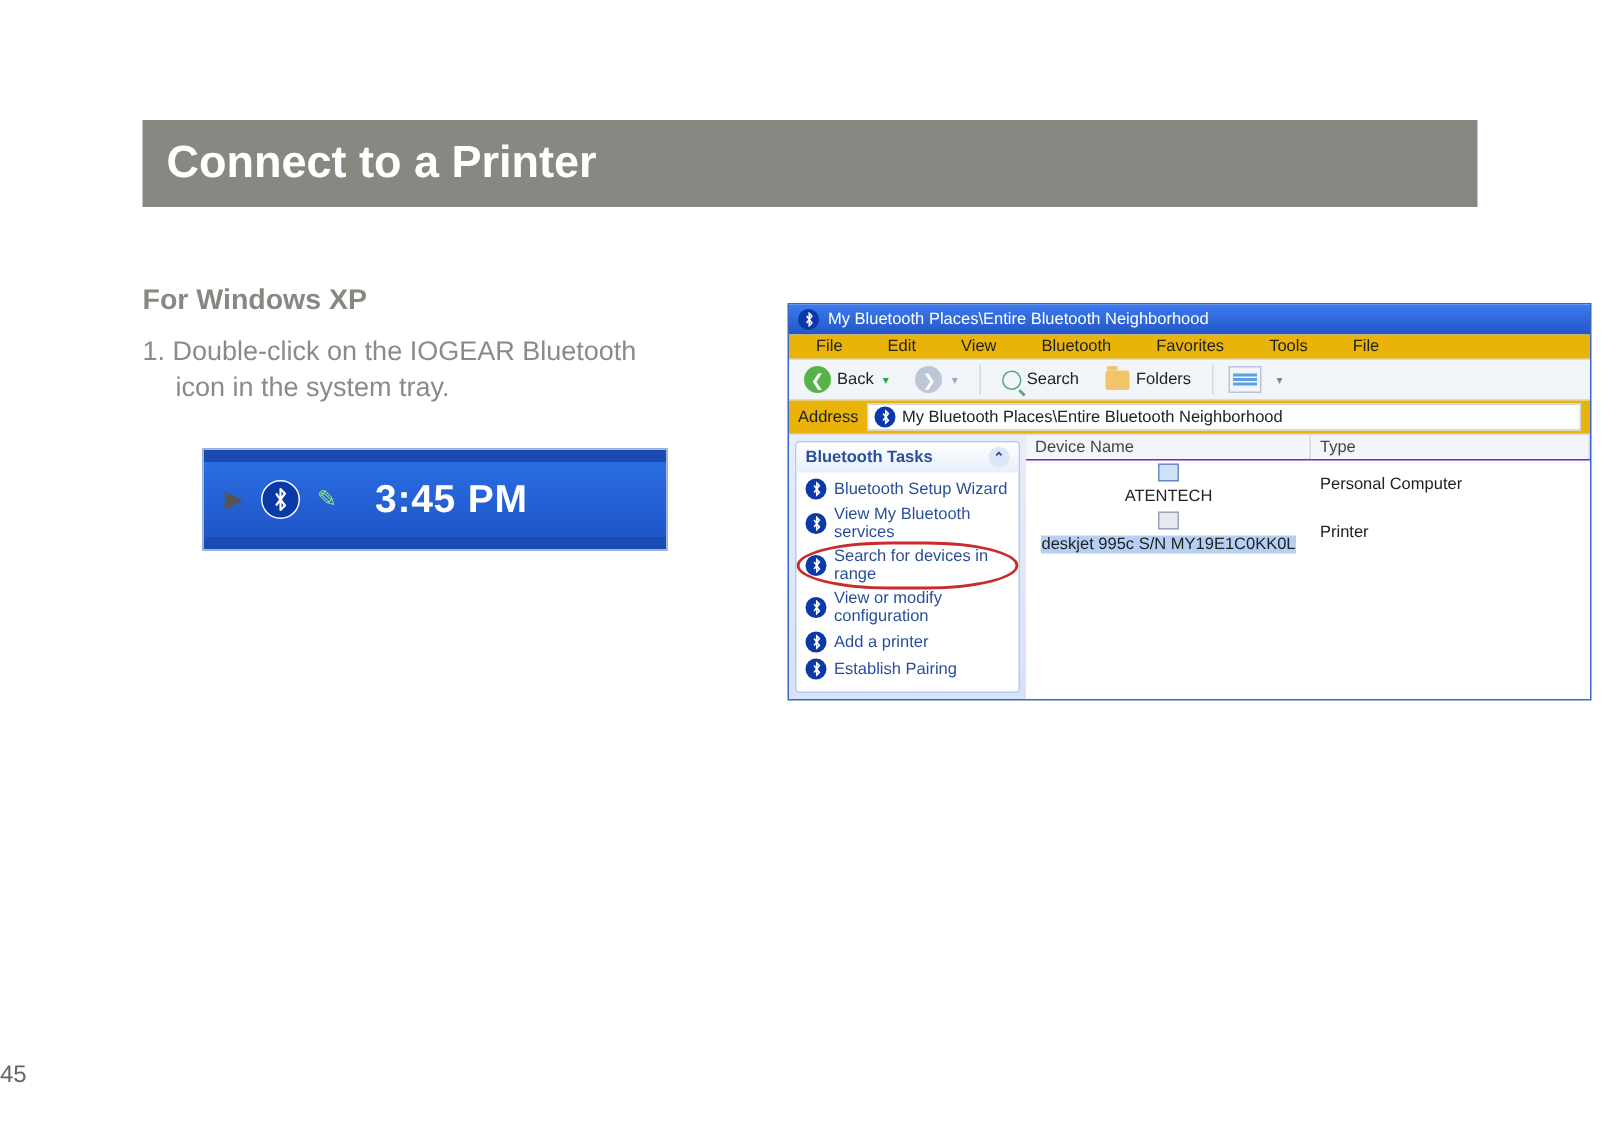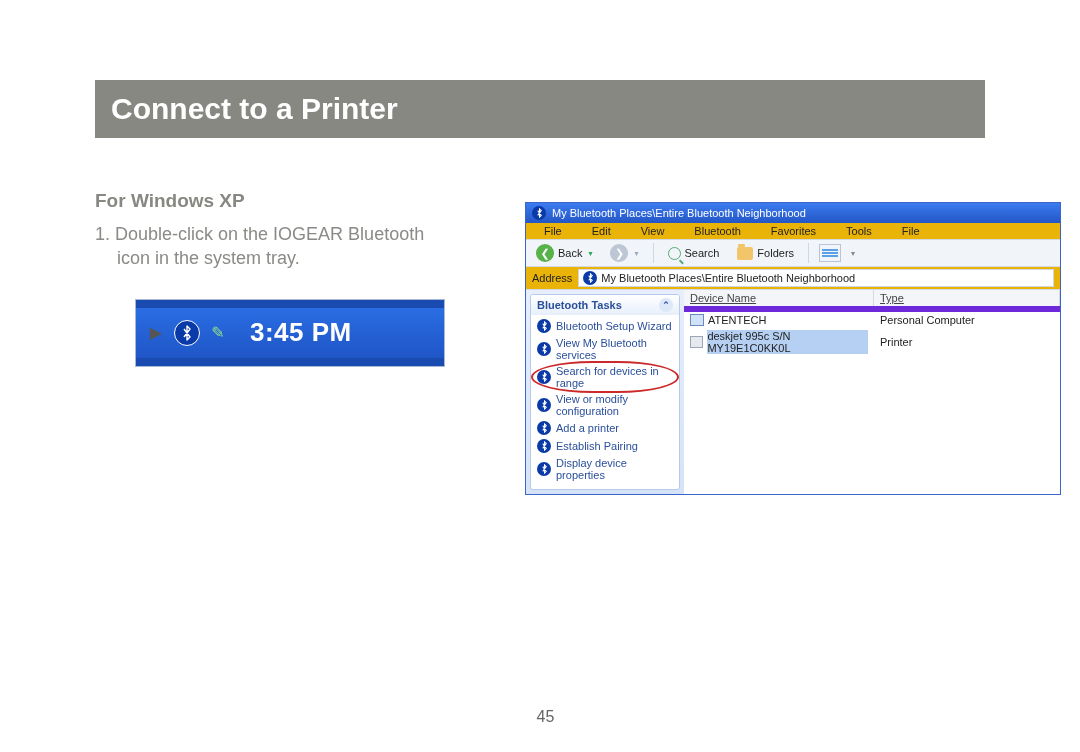--- a/index.html
+++ b/index.html
@@ -40,30 +40,30 @@
   .side { width: 158px; background: linear-gradient(#e7eefb, #d6e2f7); padding: 4px; }
   .side-panel { background:#fff; border:1px solid #b6cbe9; border-radius:3px; overflow:hidden; }
   .side-head { background: linear-gradient(#fff,#e7effb); color:#2a4f9a; font-weight:bold; padding:3px 6px; display:flex; justify-content:space-between; align-items:center;gap:22px; }
   .chev { width:14px; height:14px; border-radius:50%; background:#dce7f7; color:#2a4f9a; display:inline-flex; align-items:center; justify-content:center; font-size:9px; }
   .side-list { padding: 2px 4px 6px 4px; }
   .side-item { display:flex; align-items:center; gap:5px; padding:2px 2px; color:#2a4f9a; cursor:default; }
   .side-item .lbl { color:#2a4f9a; }
   .ellipse { position:relative; }
   .ellipse::after { content:""; position:absolute; left:-4px; right:-4px; top:-2px; bottom:-2px; border:2px solid #cc2a2a; border-radius:50%/60%; pointer-events:none; }
   .content { flex:1; }
-  .ct-head { display:flex; background:#f3f5f9; border-bottom:6px solid #6d28d9; font-size:11px; color:#444;text-decoration:underline; }
+  .ct-head { display:flex; background:#f3f5f9; border-bottom:1px solid #6d28d9; font-size:11px; color:#444; }
   .ct-head > div { padding:2px 6px; border-right:1px solid #d3dae4; }
   .col-name { width: 190px; } .col-type { flex:1; }
   .ct-row { display:flex; align-items:center; font-size:11px; }
   .ct-row > div { padding:2px 6px; }
-  .ct-row .col-name { display:flex; align-items:center; gap:4px; }
+  .ct-row .col-name { display:flex; align-items:center; gap:4px;flex-direction:column; }
   .hl { background:#b6d0f4; }
   .pc-ico { width:14px; height:12px; background:#d0e2f7; border:1px solid #6a8bc0; display:inline-block; }
   .pr-ico { width:14px; height:12px; background:#e6e9ee; border:1px solid #9aa6b8; display:inline-block; }
-  .pagenum { position:absolute; bottom: 26px; left:11px; right:0; text-align:center; color:#666; font-size:16px; }
+  .pagenum { position:absolute; bottom: 26px; left:0; right:0; color:#666; font-size:16px; }
 </style>
 </head>
 <body>
 
 <div class="page">
 
   <div class="title-bar">
     <h1>Connect to a Printer</h1>
   </div>
 
@@ -201,28 +201,20 @@
                   <span class="lbl">Add a printer</span>
                 </div>
                 <div class="side-item">
                   <span class="bt-small">
                       <svg width="7" height="10" viewBox="0 0 12 16">
                         <path d="M3 4 L9 12 L6 15 L6 1 L9 4 L3 12" stroke="#fff" stroke-width="1.8" fill="none"></path>
                       </svg>
                     </span>
                   <span class="lbl">Establish Pairing</span>
                 </div>
-                <div class="side-item">
-                  <span class="bt-small">
-                      <svg width="7" height="10" viewBox="0 0 12 16">
-                        <path d="M3 4 L9 12 L6 15 L6 1 L9 4 L3 12" stroke="#fff" stroke-width="1.8" fill="none"></path>
-                      </svg>
-                    </span>
-                  <span class="lbl">Display device properties</span>
-                </div>
               </div>
             </div>
           </div>
 
           <div class="content">
             <div class="ct-head">
               <div class="col-name">Device Name</div>
               <div class="col-type">Type</div>
             </div>
             <div class="ct-row">

